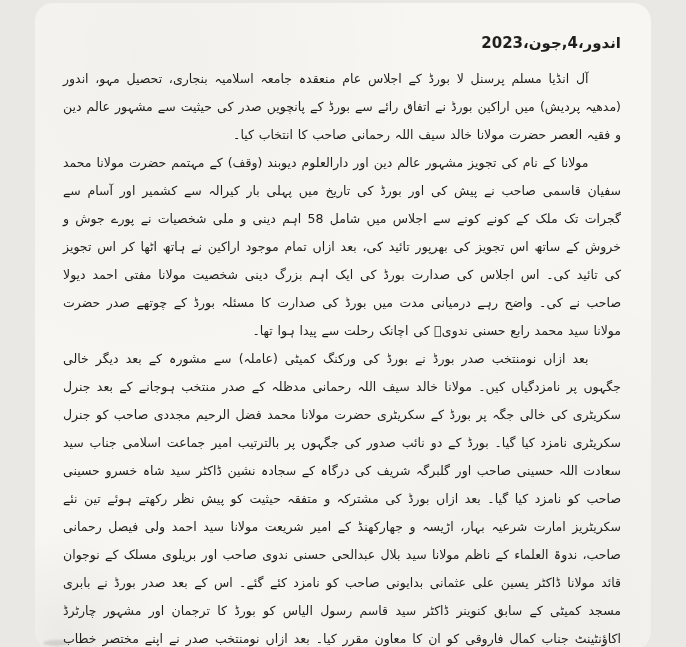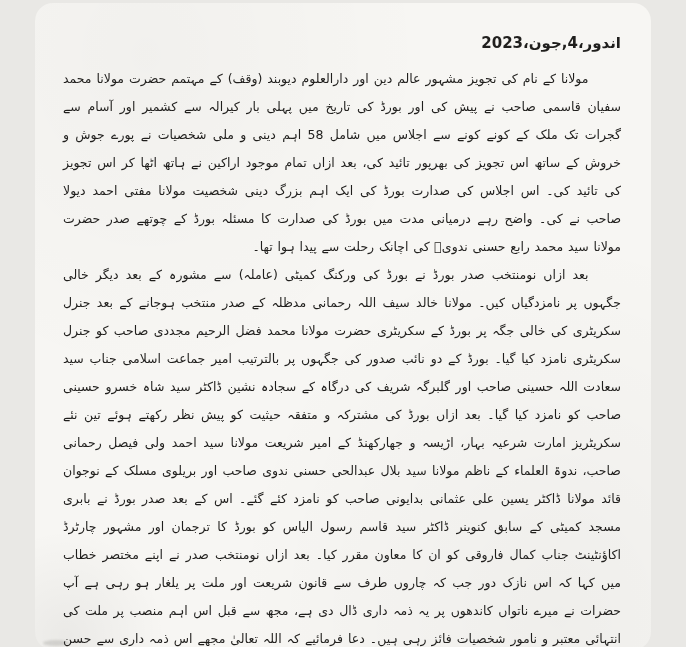--- a/index.html
+++ b/index.html
@@ -58,18 +58,19 @@
     filter: blur(1px);
   }
 </style>
 </head>
 <body>
 
 <div class="page">
   <div class="doc" style="color: rgb(32, 31, 29);">
     <div class="dateline">اندور،4,جون،2023</div>
     <div class="body" id="paragraphs-container">
+        <p>آل انڈیا مسلم پرسنل لا بورڈ کے اجلاس عام منعقدہ جامعہ اسلامیہ بنجاری، تحصیل مہو، اندور (مدھیہ پردیش) میں اراکین بورڈ نے اتفاق رائے سے بورڈ کے پانچویں صدر کی حیثیت سے مشہور عالم دین و فقیہ العصر حضرت مولانا خالد سیف اللہ رحمانی صاحب کا انتخاب کیا۔</p>
         <p>مولانا کے نام کی تجویز مشہور عالم دین اور دارالعلوم دیوبند (وقف) کے مہتمم حضرت مولانا محمد سفیان قاسمی صاحب نے پیش کی اور بورڈ کی تاریخ میں پہلی بار کیرالہ سے کشمیر اور آسام سے گجرات تک ملک کے کونے کونے سے اجلاس میں شامل 58 اہم دینی و ملی شخصیات نے پورے جوش و خروش کے ساتھ اس تجویز کی بھرپور تائید کی، بعد ازاں تمام موجود اراکین نے ہاتھ اٹھا کر اس تجویز کی تائید کی۔ اس اجلاس کی صدارت بورڈ کی ایک اہم بزرگ دینی شخصیت مولانا مفتی احمد دیولا صاحب نے کی۔ واضح رہے درمیانی مدت میں بورڈ کی صدارت کا مسئلہ بورڈ کے چوتھے صدر حضرت مولانا سید محمد رابع حسنی ندویؒ کی اچانک رحلت سے پیدا ہوا تھا۔</p>
         <p>بعد ازاں نومنتخب صدر بورڈ نے بورڈ کی ورکنگ کمیٹی (عاملہ) سے مشورہ کے بعد دیگر خالی جگہوں پر نامزدگیاں کیں۔ مولانا خالد سیف اللہ رحمانی مدظلہ کے صدر منتخب ہوجانے کے بعد جنرل سکریٹری کی خالی جگہ پر بورڈ کے سکریٹری حضرت مولانا محمد فضل الرحیم مجددی صاحب کو جنرل سکریٹری نامزد کیا گیا۔ بورڈ کے دو نائب صدور کی جگہوں پر بالترتیب امیر جماعت اسلامی جناب سید سعادت اللہ حسینی صاحب اور گلبرگہ شریف کی درگاہ کے سجادہ نشین ڈاکٹر سید شاہ خسرو حسینی صاحب کو نامزد کیا گیا۔ بعد ازاں بورڈ کی مشترکہ و متفقہ حیثیت کو پیش نظر رکھتے ہوئے تین نئے سکریٹریز امارت شرعیہ بہار، اڑیسہ و جھارکھنڈ کے امیر شریعت مولانا سید احمد ولی فیصل رحمانی صاحب، ندوۃ العلماء کے ناظم مولانا سید بلال عبدالحی حسنی ندوی صاحب اور بریلوی مسلک کے نوجوان قائد مولانا ڈاکٹر یسین علی عثمانی بدایونی صاحب کو نامزد کئے گئے۔ اس کے بعد صدر بورڈ نے بابری مسجد کمیٹی کے سابق کنوینر ڈاکٹر سید قاسم رسول الیاس کو بورڈ کا ترجمان اور مشہور چارٹرڈ اکاؤنٹینٹ جناب کمال فاروقی کو ان کا معاون مقرر کیا۔ بعد ازاں نومنتخب صدر نے اپنے مختصر خطاب میں کہا کہ اس نازک دور جب کہ چاروں طرف سے قانون شریعت اور ملت پر یلغار ہو رہی ہے آپ حضرات نے میرے ناتواں کاندھوں پر یہ ذمہ داری ڈال دی ہے، مجھ سے قبل اس اہم منصب پر ملت کی انتہائی معتبر و نامور شخصیات فائز رہی ہیں۔ دعا فرمائیے کہ اللہ تعالیٰ مجھے اس ذمہ داری سے حسن و خوبی کے ساتھ عہدہ برآء ہونے کی توفیق عطا فرمائے۔</p>
       </div>
   </div>
   <div class="smudge"></div>
 </div>
 
 </body></html>

